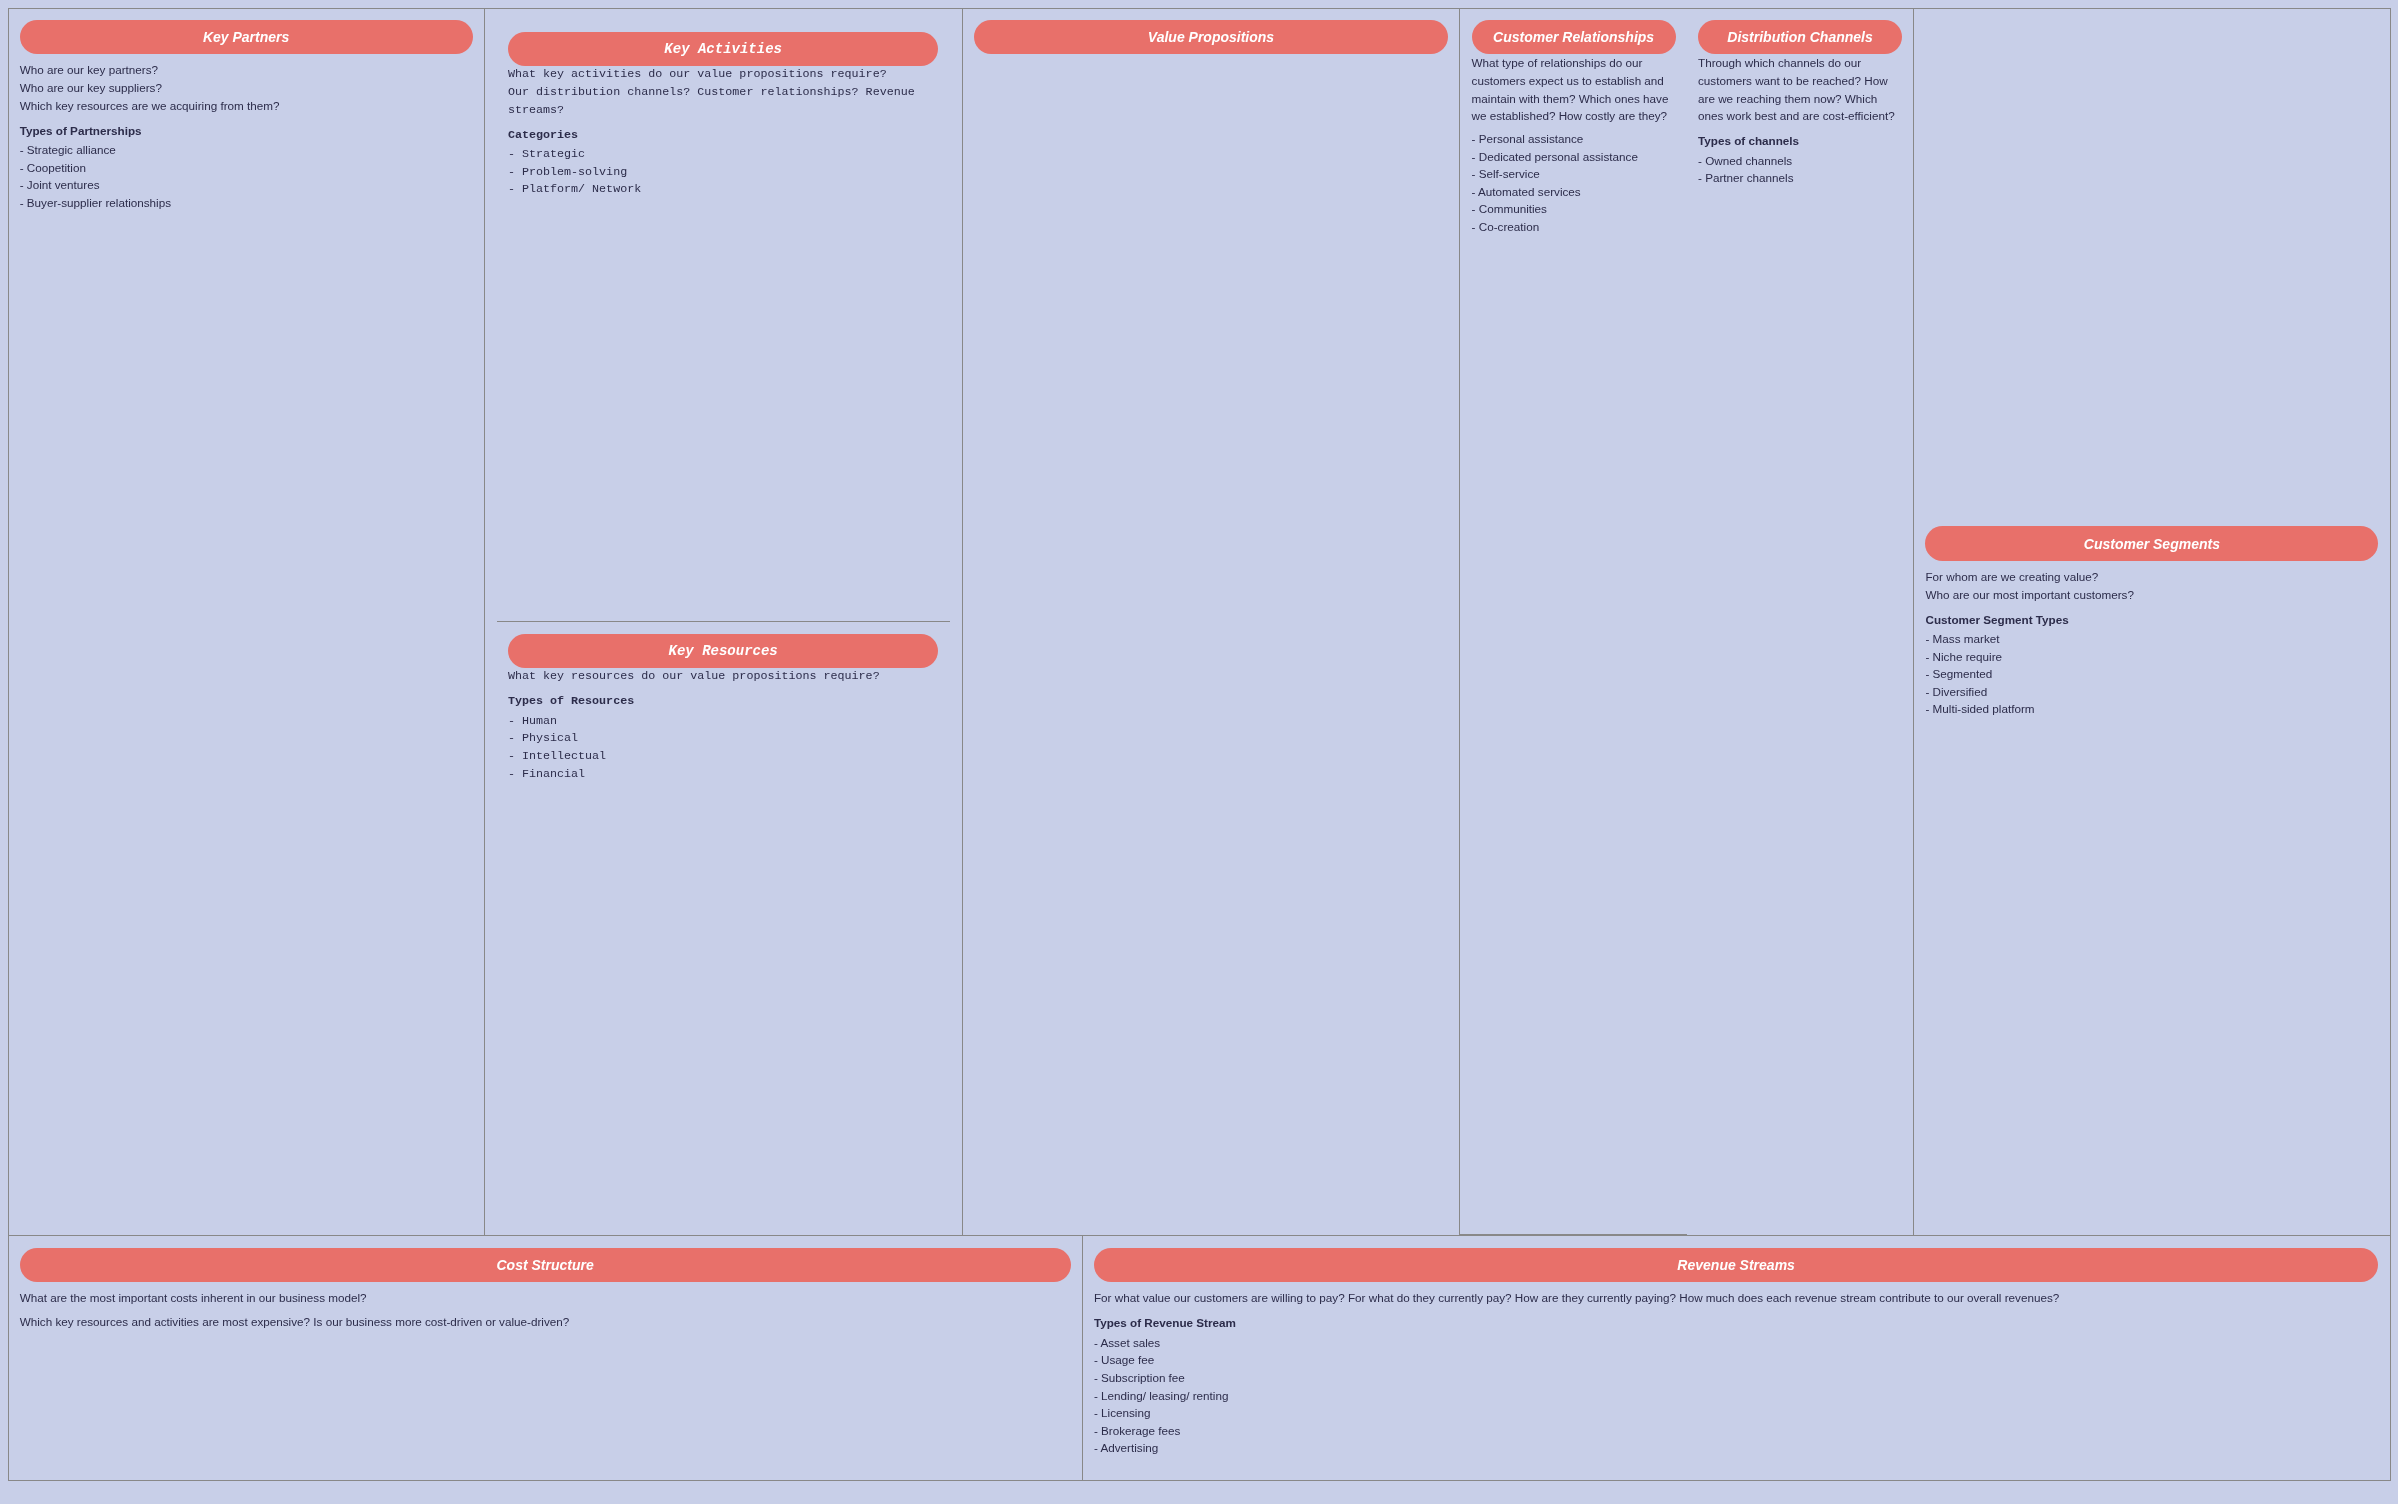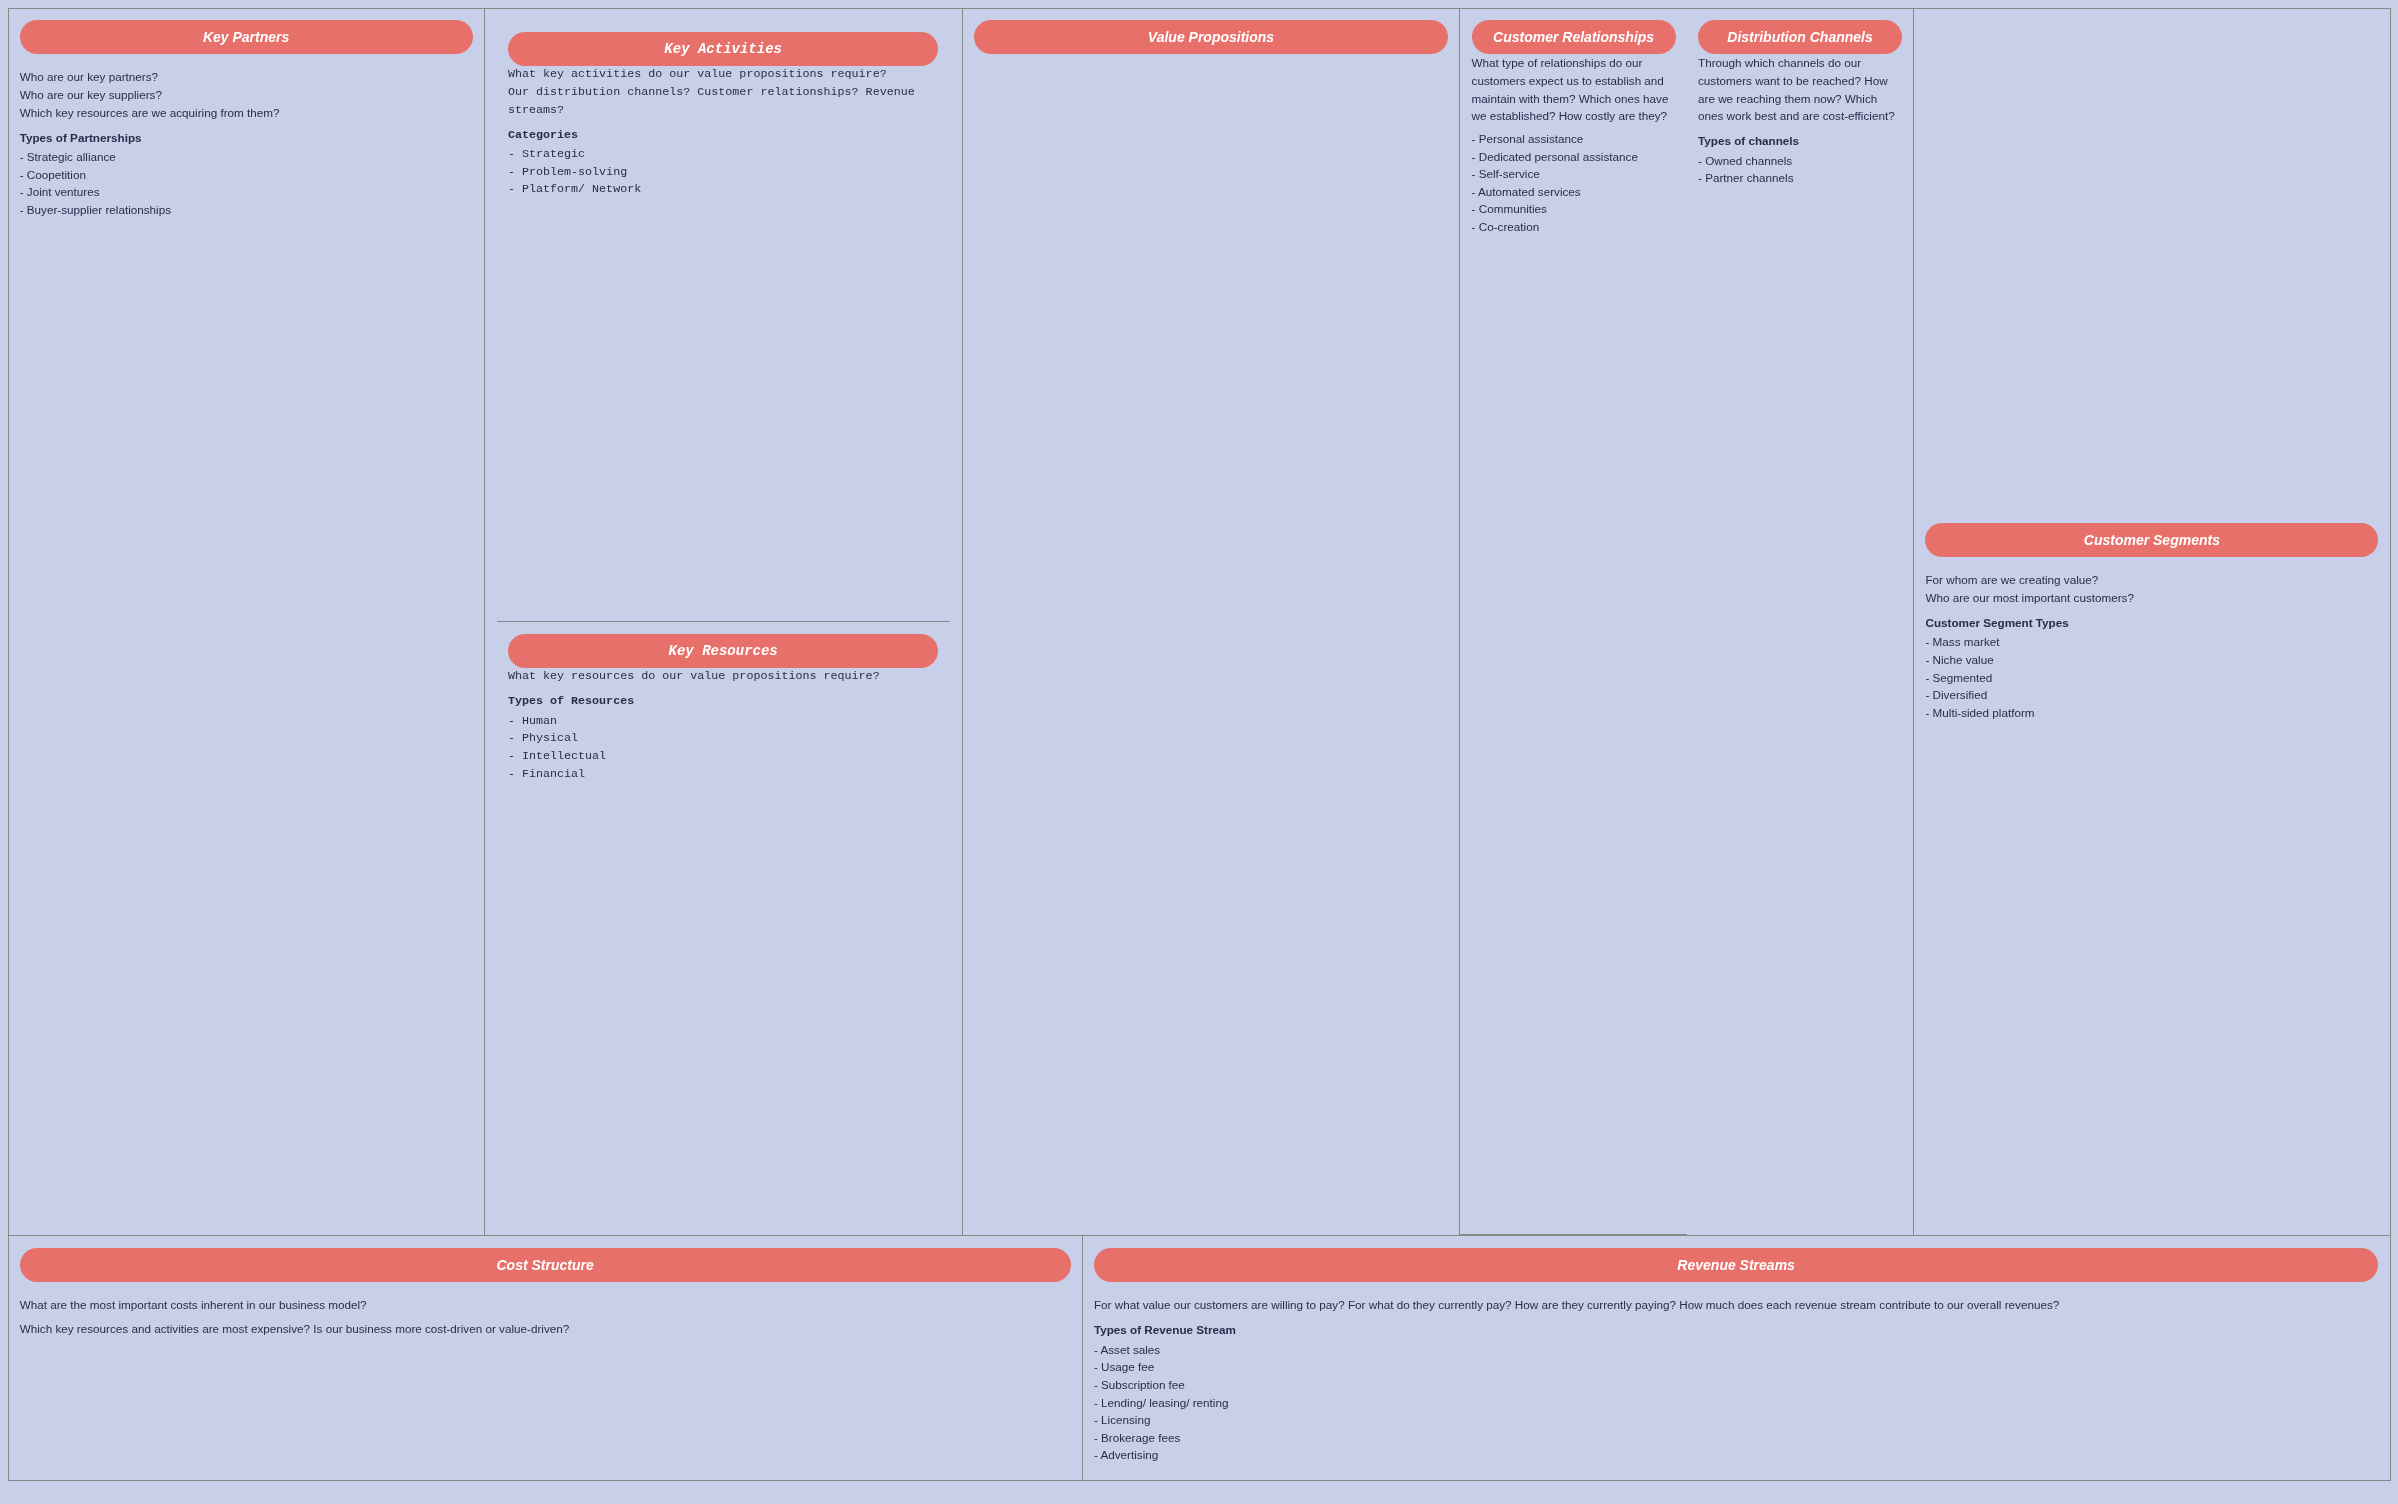--- a/index.html
+++ b/index.html
@@ -32,21 +32,21 @@
       display: flex;
       flex-direction: row;
       min-height: 244px;
     }
 
     .cell {
       border-right: 1.9px solid #888;
       padding: 11.2px;
       display: flex;
       flex-direction: column;
-      gap: 14px;
+      gap: 7px;
     }
 
     .cell:last-child {
       border-right: none;
     }
 
     .cell-header {
       border-radius: 20.6px;
       background: #e8706a;
       color: white;
@@ -201,21 +201,21 @@
       </div>
     </div>
 
     <div class="cell col-customer-segments">
       <div class="cell-header">Customer Segments</div>
       <div class="cell-body">
         <p>For whom are we creating value?<br>Who are our most important customers?</p>
         <span class="bold">Customer Segment Types</span>
         <div>
           <div>- Mass market</div>
-          <div>- Niche value</div>
+          <div>- Niche require</div>
           <div>- Segmented</div>
           <div>- Diversified</div>
           <div>- Multi-sided platform</div>
         </div>
       </div>
     </div>
 
   </div>
 
   <div class="bottom-section">

